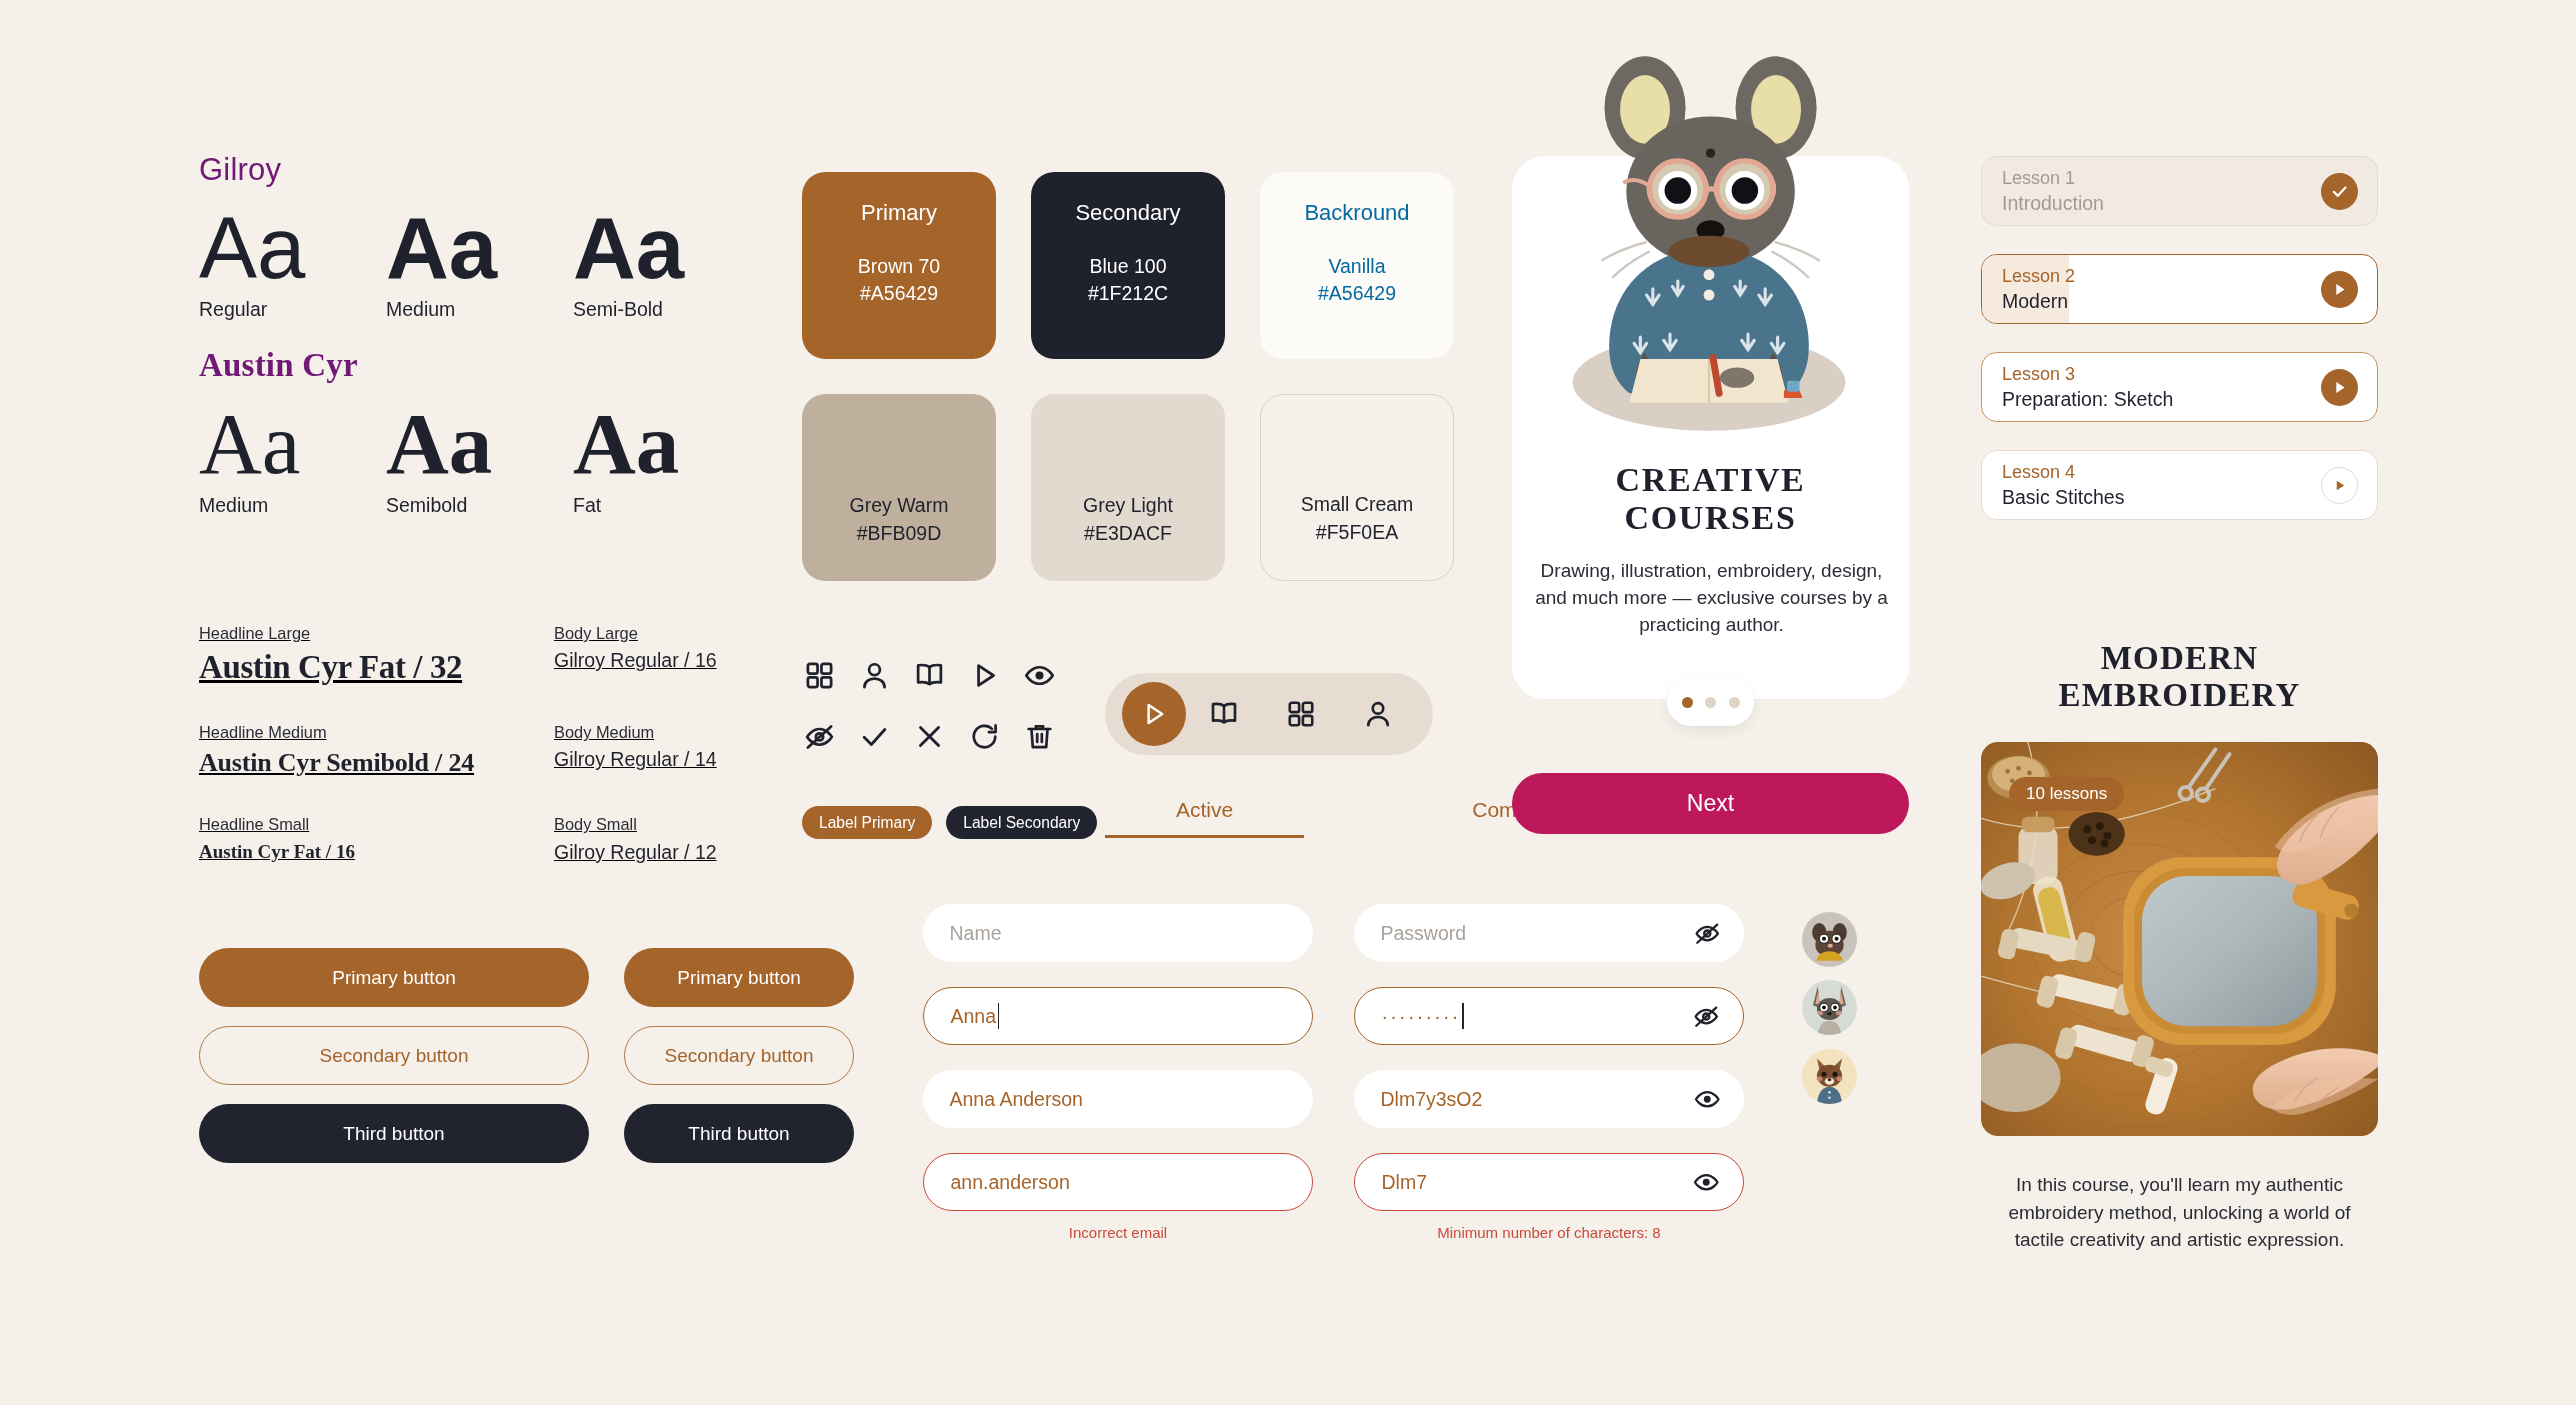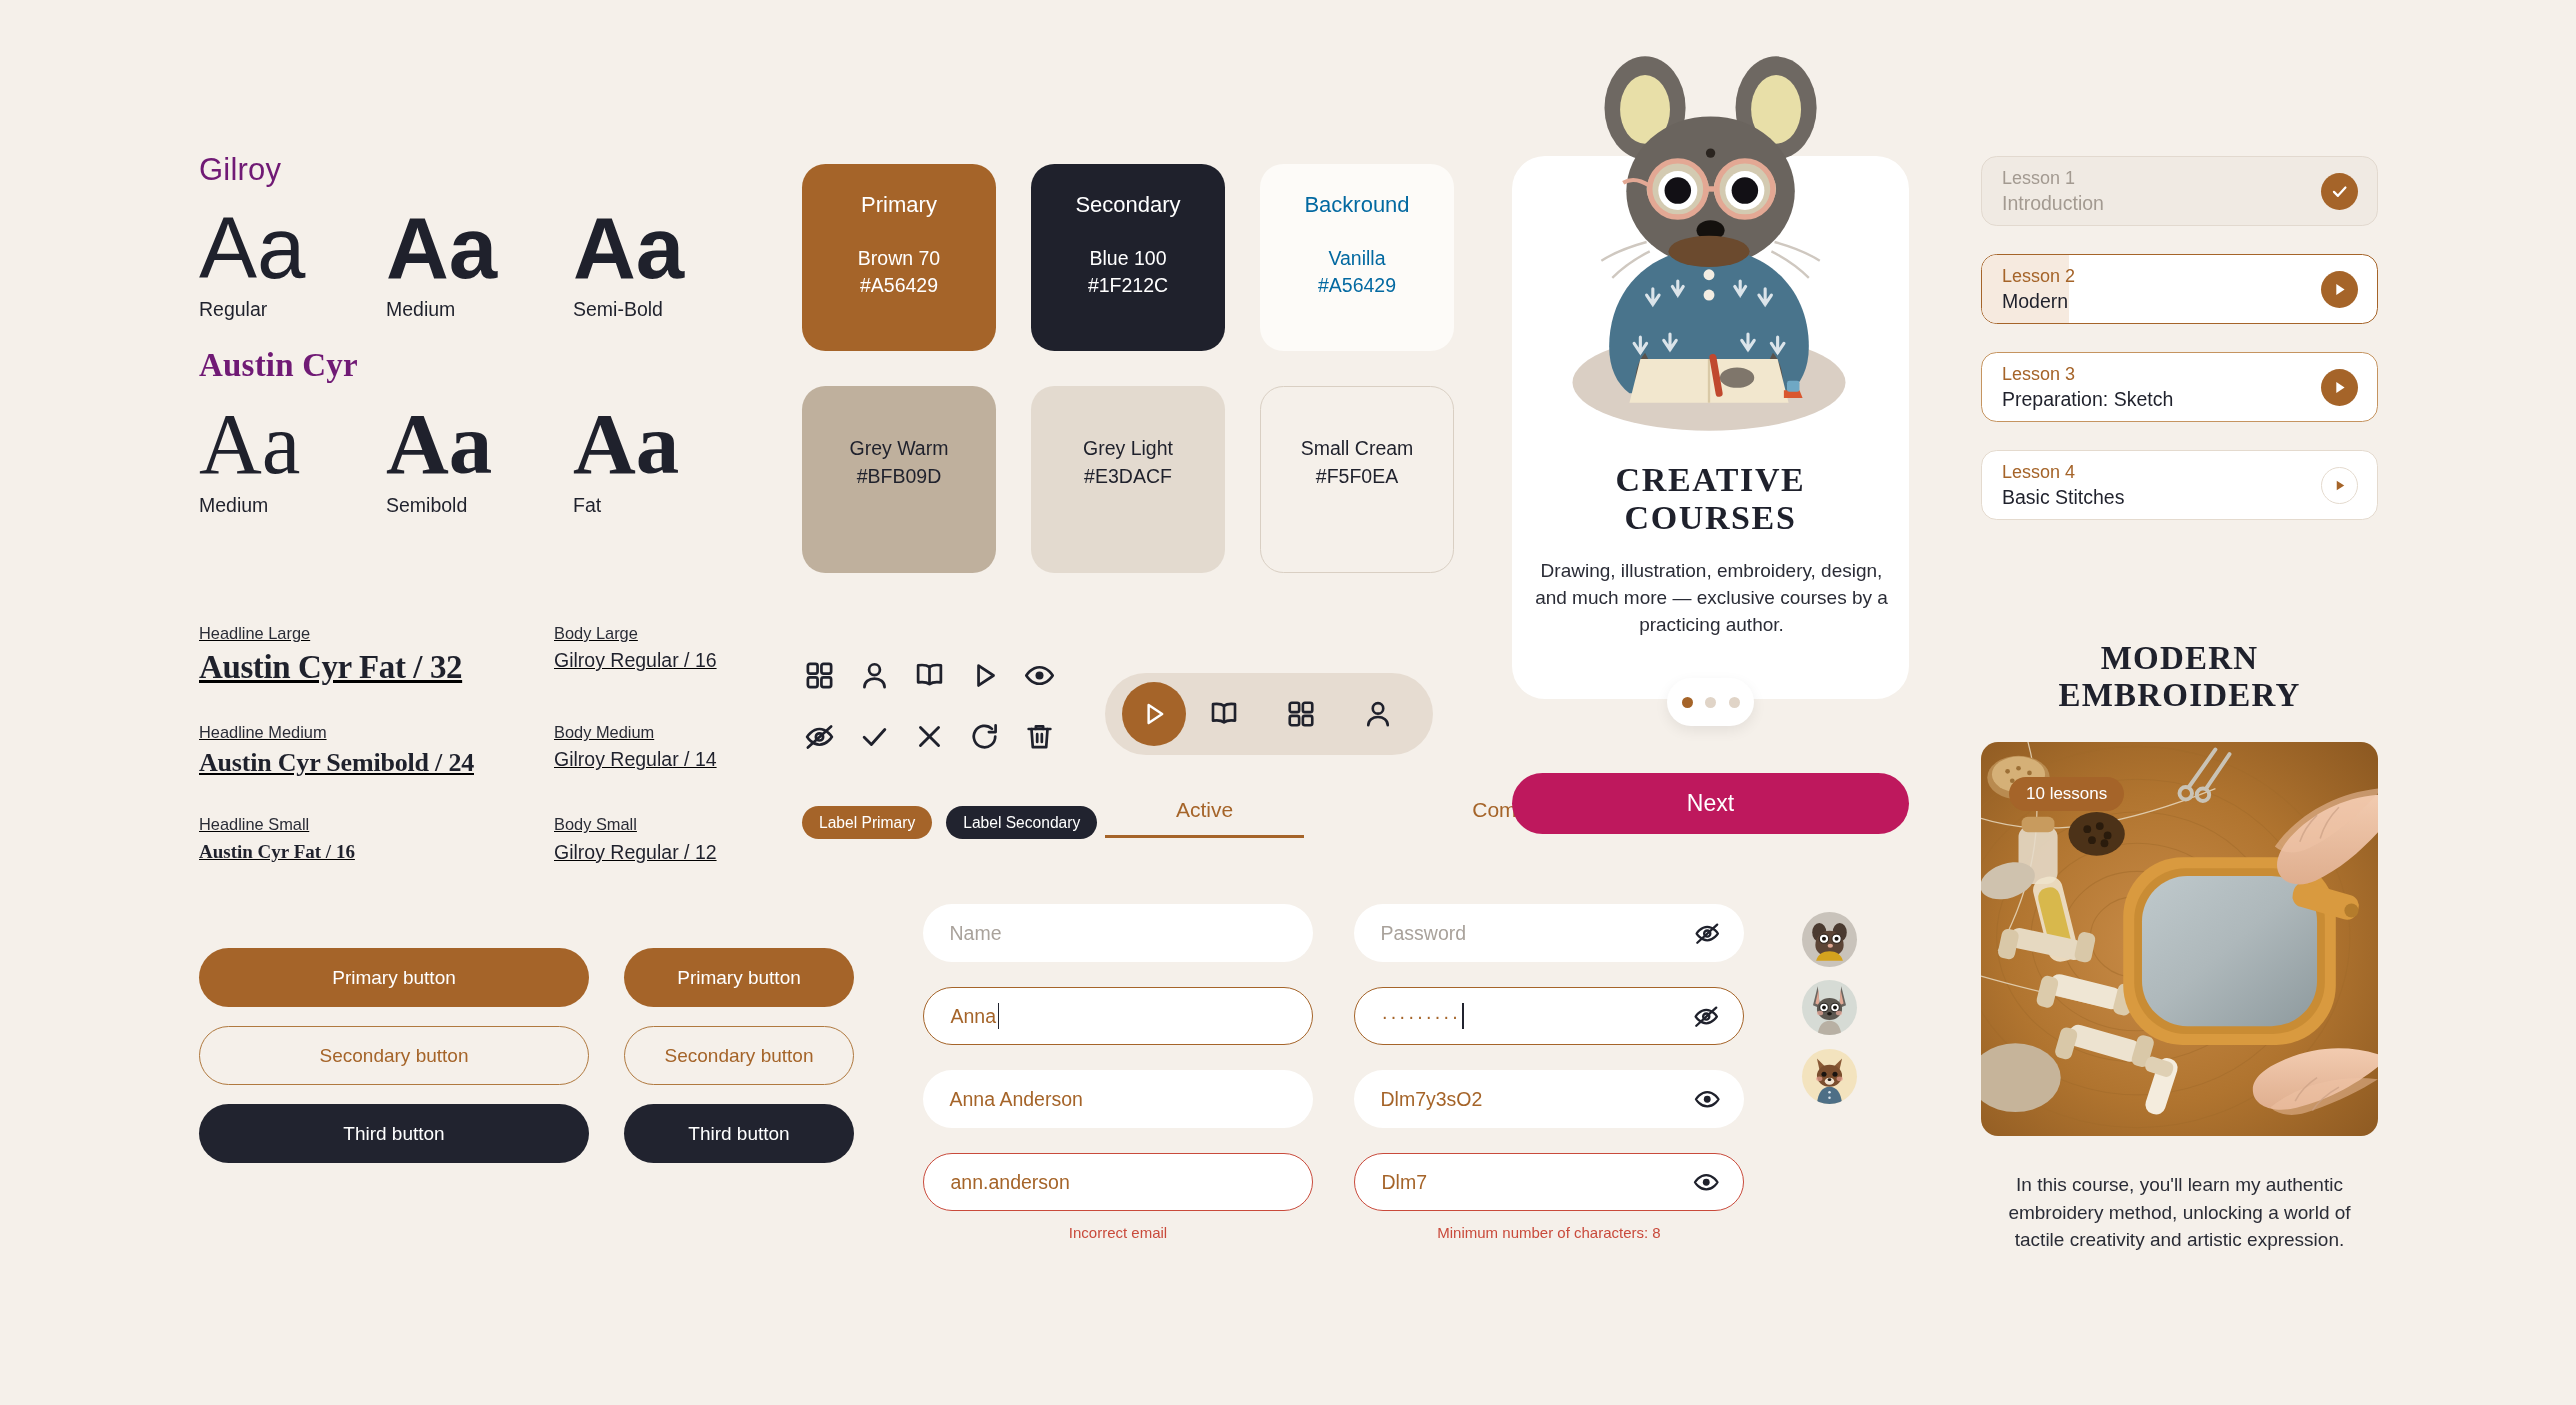--- a/index.html
+++ b/index.html
@@ -46,26 +46,26 @@
   #buttons-narrow { left: 624px; top: 948px; }
   .btn { display: flex; align-items: center; justify-content: center;
          font-size: 19px; border-radius: 780px; margin-bottom: 19px; }
   .btn-w { width: 390px; height: 59px; }
   .btn-n { width: 230px; height: 59px; }
   .btn-primary { background: #A56429; color: #FFFFFF; }
   .btn-secondary { background: transparent; color: #A56429; border: 1.6px solid #B0793F; }
   .btn-third { background: #21232F; color: #FFFFFF; }
 
   
-  #swatches { left: 802px; top: 164px; display: grid;
+  #swatches { left: 802px; top: 172px; display: grid;
               grid-template-columns: repeat(3, 194px); gap: 35px 35px; }
   .swatch { width: 194px; height: 187px; border-radius: 23.4px;
             display: flex; flex-direction: column; align-items: center;
             padding-top: 28px; }
-  .swatch.lower { justify-content: center; padding-top: 0; padding-bottom: 34px; }
+  .swatch.lower { justify-content: flex-end; padding-top: 0; padding-bottom: 34px; }
   .sw-name { font-size: 22px; margin-bottom: 26.5px; }
   .sw-line { font-size: 19.5px; line-height: 1.4; }
   .sw-brown { background: #A56429; color: #FFFFFF; }
   .sw-blue  { background: #1F212C; color: #FFFFFF; }
   .sw-vanilla { background: #FDFBF8; color: #0369a1; }
   .sw-greywarm { background: #BFB09D; color: #1F212C; }
   .sw-greylight { background: #E3DACF; color: #1F212C; }
   .sw-greycream { background: #F5F0EA; color: #1F212C; border: 1.2px solid #D9CFC3; }
 
   

